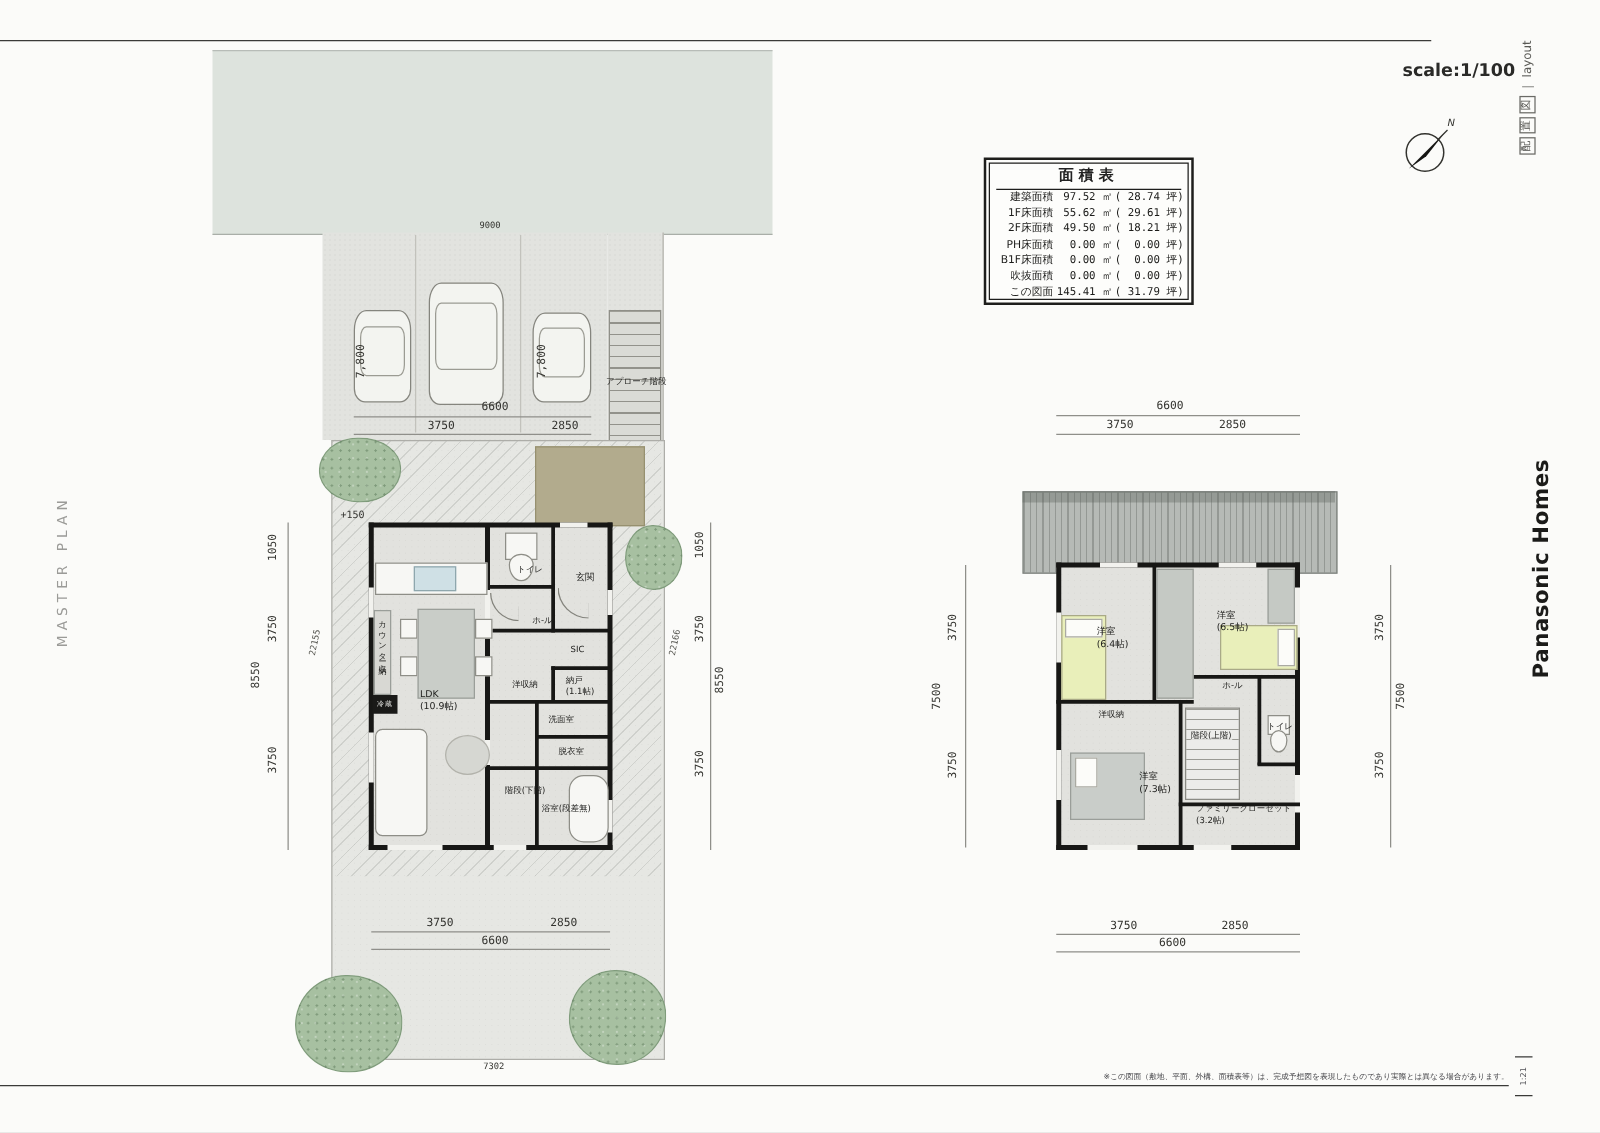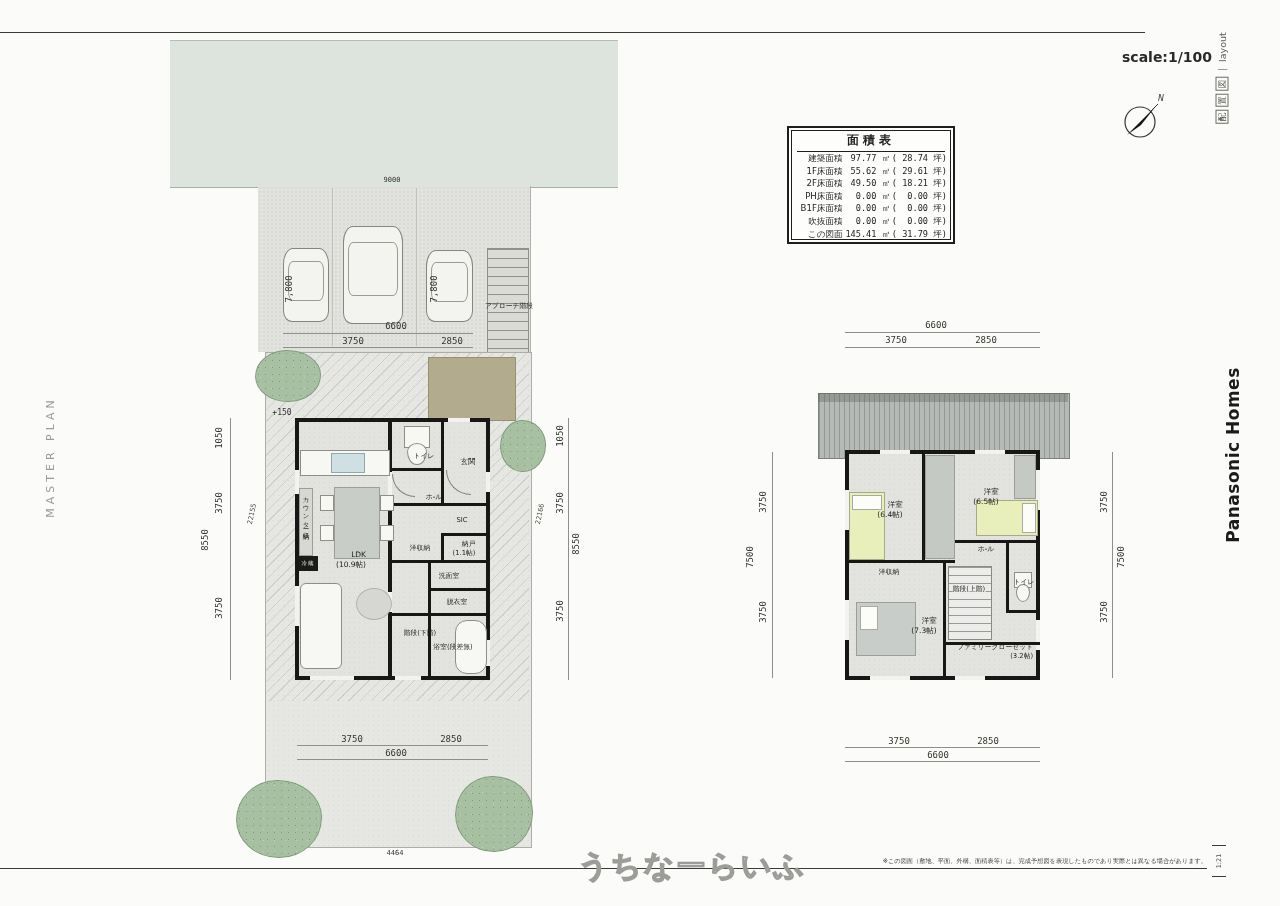--- a/index.html
+++ b/index.html
@@ -9,21 +9,21 @@
   
   .rule{position:absolute;background:#3a3a38;}
   .dln{position:absolute;background:#8f8f8a;}
   
   .dim{position:absolute;font-family:"DejaVu Sans Mono","DejaVu Sans",monospace;
        font-size:9px;color:#33332f;white-space:nowrap;transform:translate(-50%,-50%);}
   .dim.v{transform:translate(-50%,-50%) rotate(-90deg);}
   .dim.diag{font-size:7px;color:#55554f;transform:translate(-50%,-50%) rotate(-78deg);}
   .dim.sm{font-size:7px;}
   
-  .room{position:absolute;font-size:7.5px;line-height:1.3;color:#1d1d1b;text-align:right;
+  .room{position:absolute;font-size:7.5px;line-height:1.3;color:#1d1d1b;text-align:left;
         transform:translate(-50%,-50%);white-space:pre-line;}
   .room.tiny{font-size:6.8px;}
   
   .road{background:#dde3dd;border-top:1px solid #b7bcb7;border-bottom:1px solid #a9aea8;}
   .pave{background-color:#e2e3df;background-image:radial-gradient(rgba(110,115,108,.18) .6px,transparent .8px);background-size:4px 4px;}
   .sitebg{background-color:#e6e7e3;border:1px solid #adada8;
           background-image:radial-gradient(rgba(110,115,108,.10) .5px,transparent .7px);background-size:5px 5px;}
   .hatch{background-image:repeating-linear-gradient(135deg,rgba(95,100,94,.17) 0 1px,transparent 1px 8px);}
   .floor{background-color:#e2e2de;background-image:radial-gradient(rgba(120,120,112,.10) .5px,transparent .7px);background-size:5px 5px;}
   .wall{position:absolute;background:#171715;}
@@ -212,21 +212,21 @@
   <div class="dim v" style="left:560px;top:436px">1050</div>
   <div class="dim v" style="left:560px;top:503px">3750</div>
   <div class="dim v" style="left:576px;top:544px">8550</div>
   <div class="dim v" style="left:560px;top:611px">3750</div>
   <div class="dim diag" style="left:540px;top:514px">22166</div>
   <div class="dln" style="left:297px;top:745px;width:191px;height:1px"></div>
   <div class="dln" style="left:297px;top:759px;width:191px;height:1px"></div>
   <div class="dim" style="left:352px;top:739px">3750</div>
   <div class="dim" style="left:451px;top:739px">2850</div>
   <div class="dim" style="left:396px;top:753px">6600</div>
-  <div class="dim sm" style="left:395px;top:853px">4464</div>
+  <div class="dim sm" style="left:395px;top:853px">7302</div>
 
   <div class="dim" style="left:936px;top:325px">6600</div>
   <div class="dln" style="left:845px;top:332px;width:195px;height:1px"></div>
   <div class="dim" style="left:896px;top:340px">3750</div>
   <div class="dim" style="left:986px;top:340px">2850</div>
   <div class="dln" style="left:845px;top:347px;width:195px;height:1px"></div>
 
   <div class="roof" style="left:818px;top:393px;width:250px;height:64px"></div>
   <div class="roofridge" style="left:818px;top:393px;width:250px;height:9px"></div>
 
@@ -290,21 +290,21 @@
   <div class="dln" style="left:845px;top:747px;width:195px;height:1px"></div>
   <div class="dim" style="left:899px;top:741px">3750</div>
   <div class="dim" style="left:988px;top:741px">2850</div>
   <div class="dln" style="left:845px;top:761px;width:195px;height:1px"></div>
   <div class="dim" style="left:938px;top:755px">6600</div>
 
   <div id="area-table">
     <div class="tbl-title">面積表</div>
     <div class="trow">
       <span class="tl">建築面積</span>
-      <span class="tv">97.77 ㎡</span>
+      <span class="tv">97.52 ㎡</span>
       <span class="tt">( 28.74 坪)</span>
     </div>
     <div class="trow">
       <span class="tl">1F床面積</span>
       <span class="tv">55.62 ㎡</span>
       <span class="tt">( 29.61 坪)</span>
     </div>
     <div class="trow">
       <span class="tl">2F床面積</span>
       <span class="tv">49.50 ㎡</span>
@@ -325,16 +325,15 @@
       <span class="tv">0.00 ㎡</span>
       <span class="tt">(  0.00 坪)</span>
     </div>
     <div class="trow">
       <span class="tl">この図面</span>
       <span class="tv">145.41 ㎡</span>
       <span class="tt">( 31.79 坪)</span>
     </div>
   </div>
 
-  <div id="watermark">うちなーらいふ</div>
   <div id="disclaimer">※この図面（敷地、平面、外構、面積表等）は、完成予想図を表現したものであり実際とは異なる場合があります。</div>
 
 </div>
 
 </body></html>

